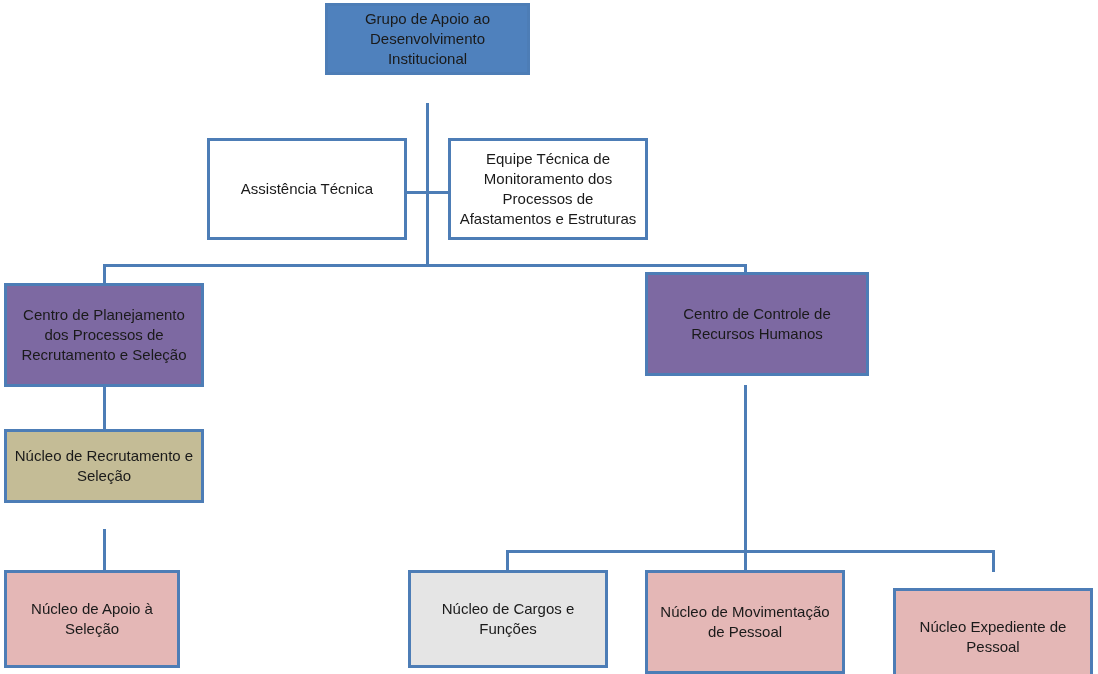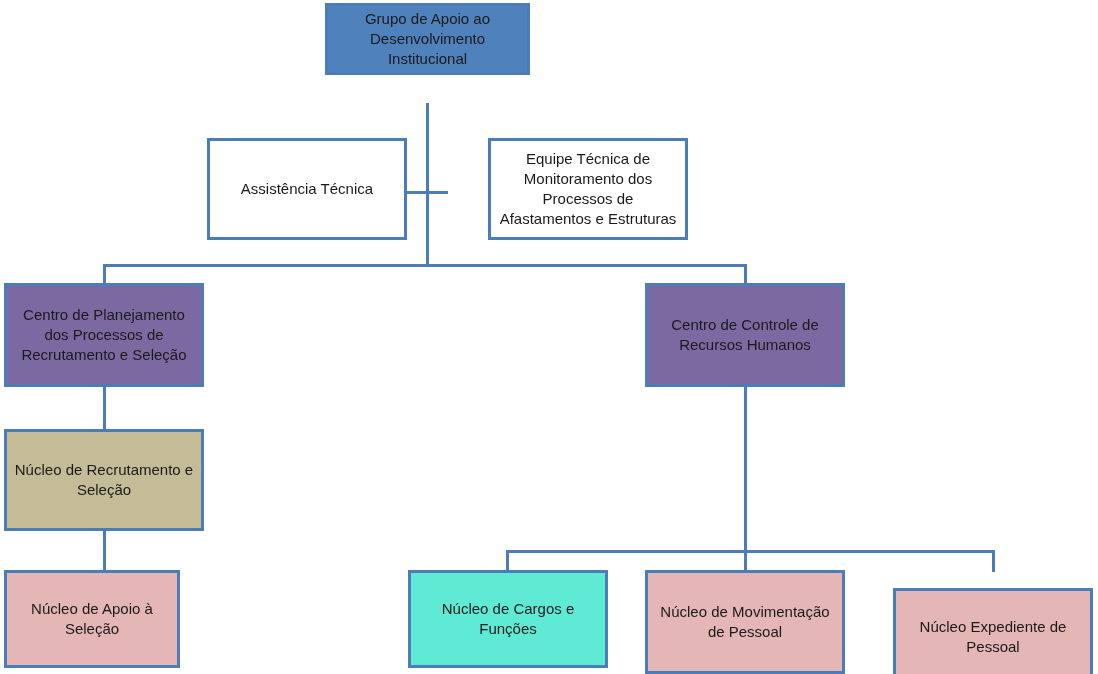--- a/index.html
+++ b/index.html
@@ -22,24 +22,24 @@
     padding: 4px 6px;
     font-size: 15px;
     line-height: 1.32;
     color: #1a1a1a;
   }
   .line { position: absolute; background: #4d7db6; }
 
   
   .n-root         { left: 325px; top: 3px;   width: 205px; height: 72px; }
   .n-assistencia  { left: 207px; top: 138px; width: 200px; height: 102px; }
-  .n-equipe       { left: 448px; top: 138px; width: 200px; height: 102px; margin-left: 40px; }
+  .n-equipe       { left: 448px; top: 138px; width: 200px; height: 102px; }
   .n-planejamento { left: 4px;   top: 283px; width: 200px; height: 104px; }
-  .n-controle     { left: 645px; top: 283px; width: 200px; height: 104px; }
-  .n-recrutamento { left: 4px;   top: 429px; width: 200px; height: 102px; }
+  .n-controle     { left: 645px; top: 272px; width: 224px; height: 104px; }
+  .n-recrutamento { left: 4px;   top: 429px; width: 200px; height: 74px; }
   .n-apoio        { left: 4px;   top: 570px; width: 176px; height: 98px; align-items: center; }
   .n-cargos       { left: 408px; top: 570px; width: 200px; height: 98px; }
   .n-movimentacao { left: 645px; top: 570px; width: 200px; height: 104px; }
   .n-expediente   { left: 893px; top: 588px; width: 200px; height: 98px; }
 
   
   .l-trunk-top     { left: 426px; top: 103px; width: 3px;   height: 164px; }
   .l-cross-h       { left: 407px; top: 191px; width: 41px;  height: 3px; }
   .l-branch-upper  { left: 103px; top: 264px; width: 644px; height: 3px; }
   .l-drop-left     { left: 103px; top: 264px; width: 3px;   height: 21px; }
@@ -89,21 +89,21 @@
   </div>
 
   <div class="node n-recrutamento" style="background: rgb(196, 188, 150); border-color: rgb(77, 125, 182);">
     <span>Núcleo de Recrutamento e Seleção</span>
   </div>
 
   <div class="node n-apoio" style="background: rgb(228, 183, 182); border-color: rgb(77, 125, 182);">
     <span>Núcleo de Apoio à Seleção</span>
   </div>
 
-  <div class="node n-cargos" style="background: #5eead4; border-color: rgb(77, 125, 182);">
+  <div class="node n-cargos" style="background: #e5e5e5; border-color: rgb(77, 125, 182);">
     <span>Núcleo de Cargos e Funções</span>
   </div>
 
   <div class="node n-movimentacao" style="background: rgb(228, 183, 182); border-color: rgb(77, 125, 182);">
     <span>Núcleo de Movimentação de Pessoal</span>
   </div>
 
   <div class="node n-expediente" style="background: rgb(228, 183, 182); border-color: rgb(77, 125, 182);">
     <span>Núcleo Expediente de Pessoal</span>
   </div>

